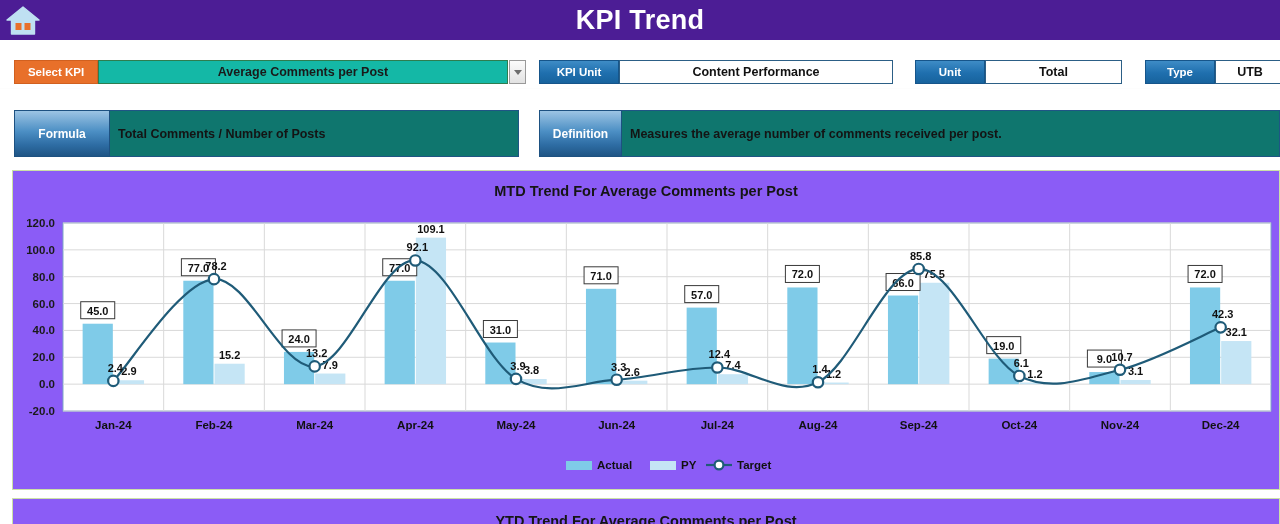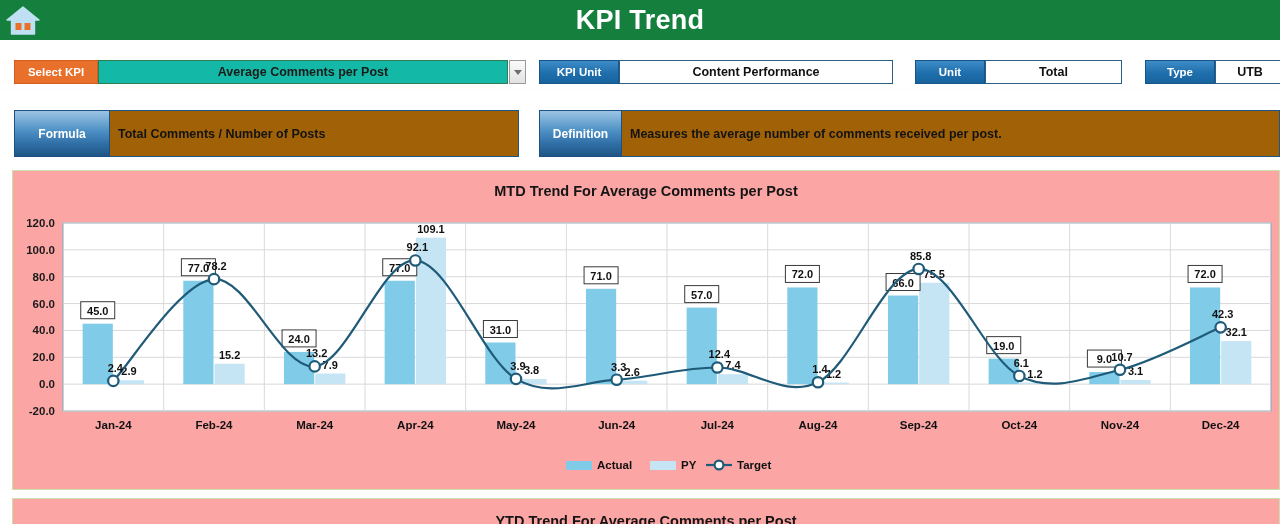--- a/index.html
+++ b/index.html
@@ -7,21 +7,21 @@
     width: 1280px; height: 524px;
     background: #ffffff;
     font-family: "Liberation Sans", sans-serif;
     overflow: hidden;
   }
 
   
   .titlebar {
     position: relative;
     height: 40px;
-    background: #15803d;
+    background: #4c1d95;
     display: flex; align-items: center; justify-content: center;
   }
   .home-icon {
     position: absolute; left: 4px; top: 2px;
     width: 38px; height: 36px;
     display: flex; align-items: center; justify-content: center;
   }
   .app-title {
     color: #ffffff;
     font-size: 27px;
@@ -85,32 +85,32 @@
   .meta .tag {
     width: 96px;
     background: linear-gradient(to bottom,#9CC4E4 0%,#4C8FC4 45%,#2E6DA4 75%,#1F5585 100%);
     color: #ffffff;
     font-size: 12px; font-weight: bold;
     display: flex; align-items: center; justify-content: center;
     border: 1px solid #1d5181;
   }
   .meta .body {
     flex: 1;
-    background: #a16207;
+    background: #0f766e;
     border: 1px solid #1f5585;
     border-left: none;
     display: flex; align-items: center;
     padding-left: 8px;
     font-size: 12.5px; font-weight: bold; color: #141414;
   }
 
   
   .panel {
     position: absolute;
-    background: #fca5a5;
+    background: #8b5cf6;
     border: 1px solid #CBE0A8;
   }
   .chart-title {
     text-align: center;
     font-size: 14.5px;
     font-weight: bold;
     color: #151515;
     padding-top: 12px;
   }
 

